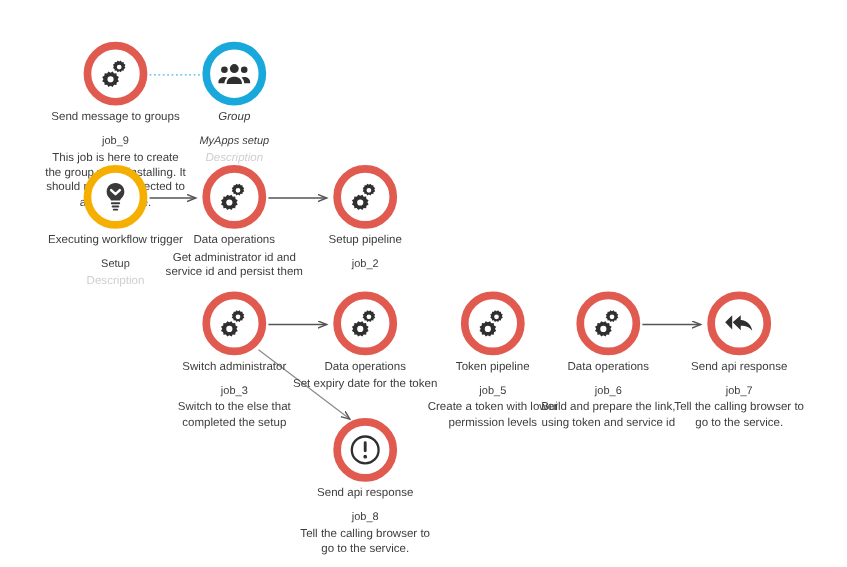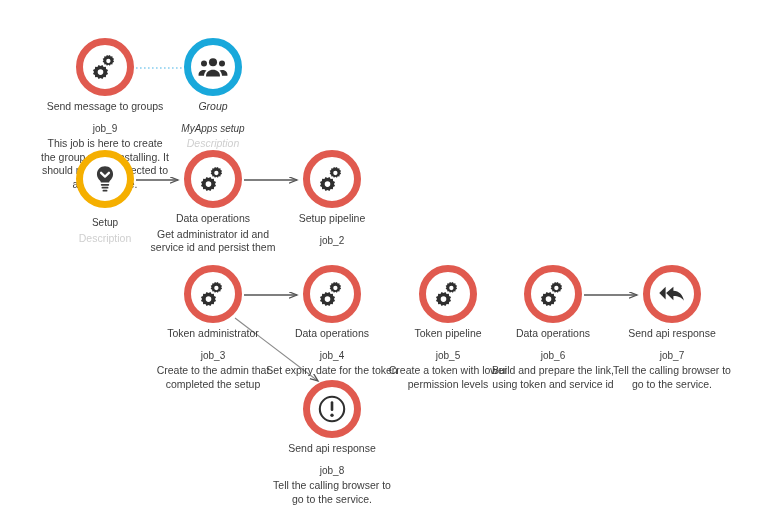--- a/index.html
+++ b/index.html
@@ -148,20 +148,21 @@
           <path d="M16 2.5c-5 0-8.6 3.8-8.6 8.4 0 3 1.6 5 2.9 6.5.7.8 1.2 1.5 1.3 2.2h8.8c.1-.7.6-1.4 1.3-2.2 1.3-1.5 2.9-3.5 2.9-6.5 0-4.6-3.6-8.4-8.6-8.4z"></path>
           <rect x="11.5" y="21.2" width="9" height="1.9" rx="0.9"></rect>
           <rect x="12.3" y="24.3" width="7.4" height="1.9" rx="0.9"></rect>
           <rect x="13.4" y="27.4" width="5.2" height="1.9" rx="0.9"></rect>
           <path d="M11.8 9.4l4.2 4 4.2-4" fill="none" stroke="#ffffff" stroke-width="2.4" stroke-linecap="round" stroke-linejoin="round"></path>
         </g>
           </svg>
       </span>
     </div>
     <div class="node-text">
+      <div class="node-title">Executing workflow trigger</div>
       <div class="node-id">Setup</div>
       <div class="node-desc placeholder">Description</div>
     </div>
   </div>
 
   <div class="node wrap-desc" style="left:213px; top:150px;">
     <div class="node-circle">
       <span class="node-icon">
         <svg viewBox="0 0 32 32">
             <g fill="#2f2f2f">
@@ -199,40 +200,39 @@
       <span class="node-icon">
         <svg viewBox="0 0 32 32">
             <g fill="#2f2f2f">
           <path d="M21.2 3.2l.9 1.6 1.8-.2.2 1.8 1.6.9-.9 1.6.9 1.6-1.6.9-.2 1.8-1.8-.2-.9 1.6-1.6-.9-1.6.9-.9-1.6-1.8.2-.2-1.8-1.6-.9.9-1.6-.9-1.6 1.6-.9.2-1.8 1.8.2.9-1.6 1.6.9zM19.6 7.3a2.3 2.3 0 100 4.6 2.3 2.3 0 000-4.6z"></path>
           <path d="M13.3 13.8l1.2 2.1 2.4-.3.3 2.4 2.1 1.2-1.2 2.1 1.2 2.1-2.1 1.2-.3 2.4-2.4-.3-1.2 2.1-2.1-1.2-2.1 1.2-1.2-2.1-2.4.3-.3-2.4-2.1-1.2 1.2-2.1-1.2-2.1 2.1-1.2.3-2.4 2.4.3 1.2-2.1 2.1 1.2zM11.2 18.4a3 3 0 100 6 3 3 0 000-6z"></path>
         </g>
           </svg>
       </span>
     </div>
     <div class="node-text">
-      <div class="node-title">Token administrator</div>
+      <div class="node-title">Switch administrator</div>
       <div class="node-id">job_3</div>
-      <div class="node-desc">Create to the admin that completed the setup</div>
+      <div class="node-desc">Switch to the else that completed the setup</div>
     </div>
   </div>
 
   <div class="node" style="left:332px; top:265px;">
     <div class="node-circle">
       <span class="node-icon">
         <svg viewBox="0 0 32 32">
             <g fill="#2f2f2f">
           <path d="M21.2 3.2l.9 1.6 1.8-.2.2 1.8 1.6.9-.9 1.6.9 1.6-1.6.9-.2 1.8-1.8-.2-.9 1.6-1.6-.9-1.6.9-.9-1.6-1.8.2-.2-1.8-1.6-.9.9-1.6-.9-1.6 1.6-.9.2-1.8 1.8.2.9-1.6 1.6.9zM19.6 7.3a2.3 2.3 0 100 4.6 2.3 2.3 0 000-4.6z"></path>
           <path d="M13.3 13.8l1.2 2.1 2.4-.3.3 2.4 2.1 1.2-1.2 2.1 1.2 2.1-2.1 1.2-.3 2.4-2.4-.3-1.2 2.1-2.1-1.2-2.1 1.2-1.2-2.1-2.4.3-.3-2.4-2.1-1.2 1.2-2.1-1.2-2.1 2.1-1.2.3-2.4 2.4.3 1.2-2.1 2.1 1.2zM11.2 18.4a3 3 0 100 6 3 3 0 000-6z"></path>
         </g>
           </svg>
       </span>
     </div>
     <div class="node-text">
       <div class="node-title">Data operations</div>
-      <div class="node-id">job_4</div>
       <div class="node-desc">Set expiry date for the token</div>
     </div>
   </div>
 
   <div class="node wrap-desc" style="left:448px; top:265px;">
     <div class="node-circle">
       <span class="node-icon">
         <svg viewBox="0 0 32 32">
             <g fill="#2f2f2f">
           <path d="M21.2 3.2l.9 1.6 1.8-.2.2 1.8 1.6.9-.9 1.6.9 1.6-1.6.9-.2 1.8-1.8-.2-.9 1.6-1.6-.9-1.6.9-.9-1.6-1.8.2-.2-1.8-1.6-.9.9-1.6-.9-1.6 1.6-.9.2-1.8 1.8.2.9-1.6 1.6.9zM19.6 7.3a2.3 2.3 0 100 4.6 2.3 2.3 0 000-4.6z"></path>

